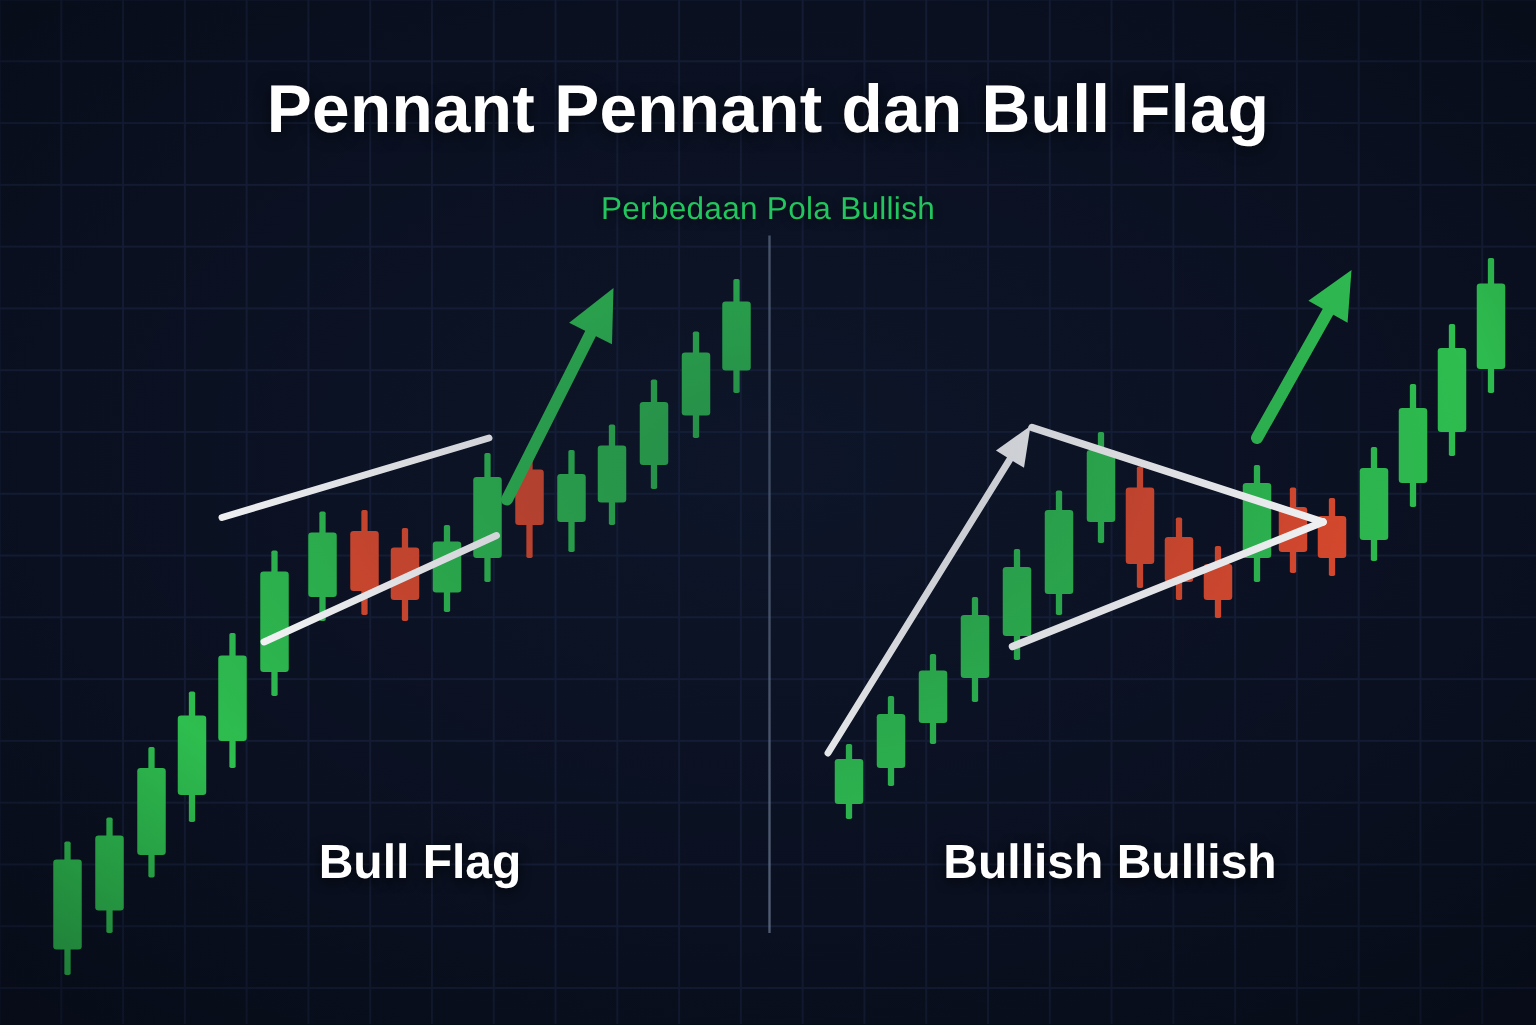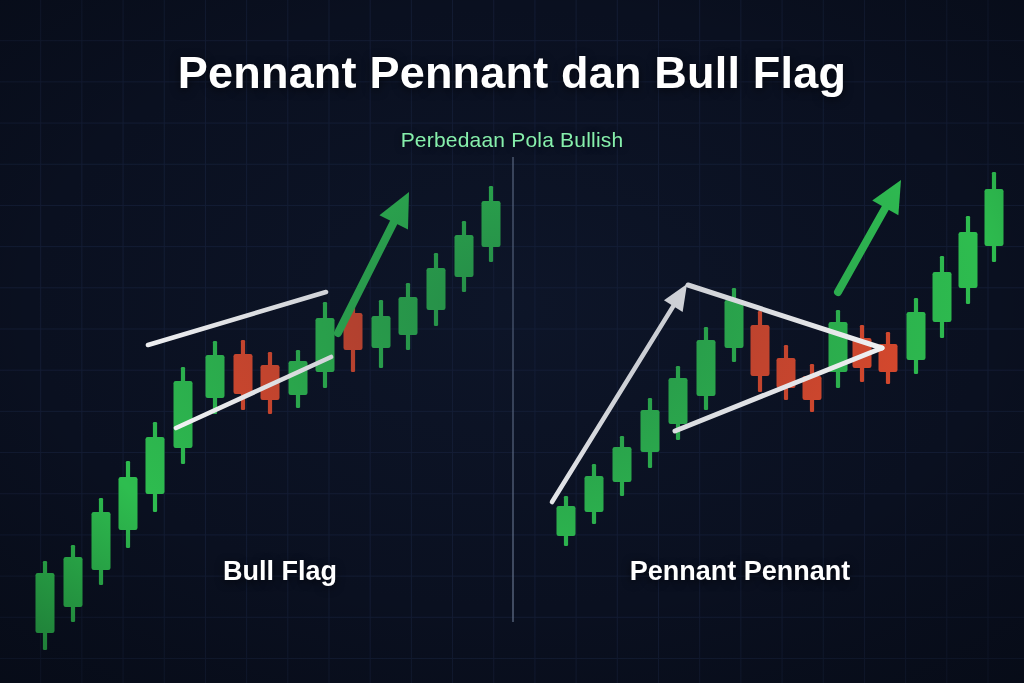--- a/index.html
+++ b/index.html
@@ -51,29 +51,29 @@
   }
   #page-title {
     top: 45px;
     font-size: 45px;
     line-height: 56px;
   }
   #page-subtitle {
     top: 128px;
     font-size: 21px;
     font-weight: normal;
-    color: #86efac;
+    color: #22c55e;
     text-shadow: 0 1px 6px rgba(0,0,0,0.5);
   }
   .panel-label {
     position: absolute;
     top: 556px;
     text-align: center;
     color: #ffffff;
-    font-size: 27px;
+    font-size: 32px;
     font-weight: bold;
     text-shadow: 0 2px 8px rgba(0,0,0,0.65);
   }
   #label-bull-flag { left: 130px; width: 300px; }
   #label-bullish-pennant { left: 580px; width: 320px; }
 </style>
 </head>
 <body>
 
 <div id="stage">
@@ -252,15 +252,15 @@
 
     <line id="divider-line" stroke="#6b7a93" stroke-width="1.6" opacity="0.72" x1="513" x2="513" y1="157" y2="622"></line>
   </svg>
 
   <div id="vignette"></div>
 
   <div class="title-text" id="page-title">Pennant Pennant dan Bull Flag</div>
   <div class="title-text" id="page-subtitle">Perbedaan Pola Bullish</div>
 
   <div class="panel-label" id="label-bull-flag">Bull Flag</div>
-  <div class="panel-label" id="label-bullish-pennant">Pennant Pennant</div>
+  <div class="panel-label" id="label-bullish-pennant">Bullish Bullish</div>
 
 </div>
 
 </body></html>

